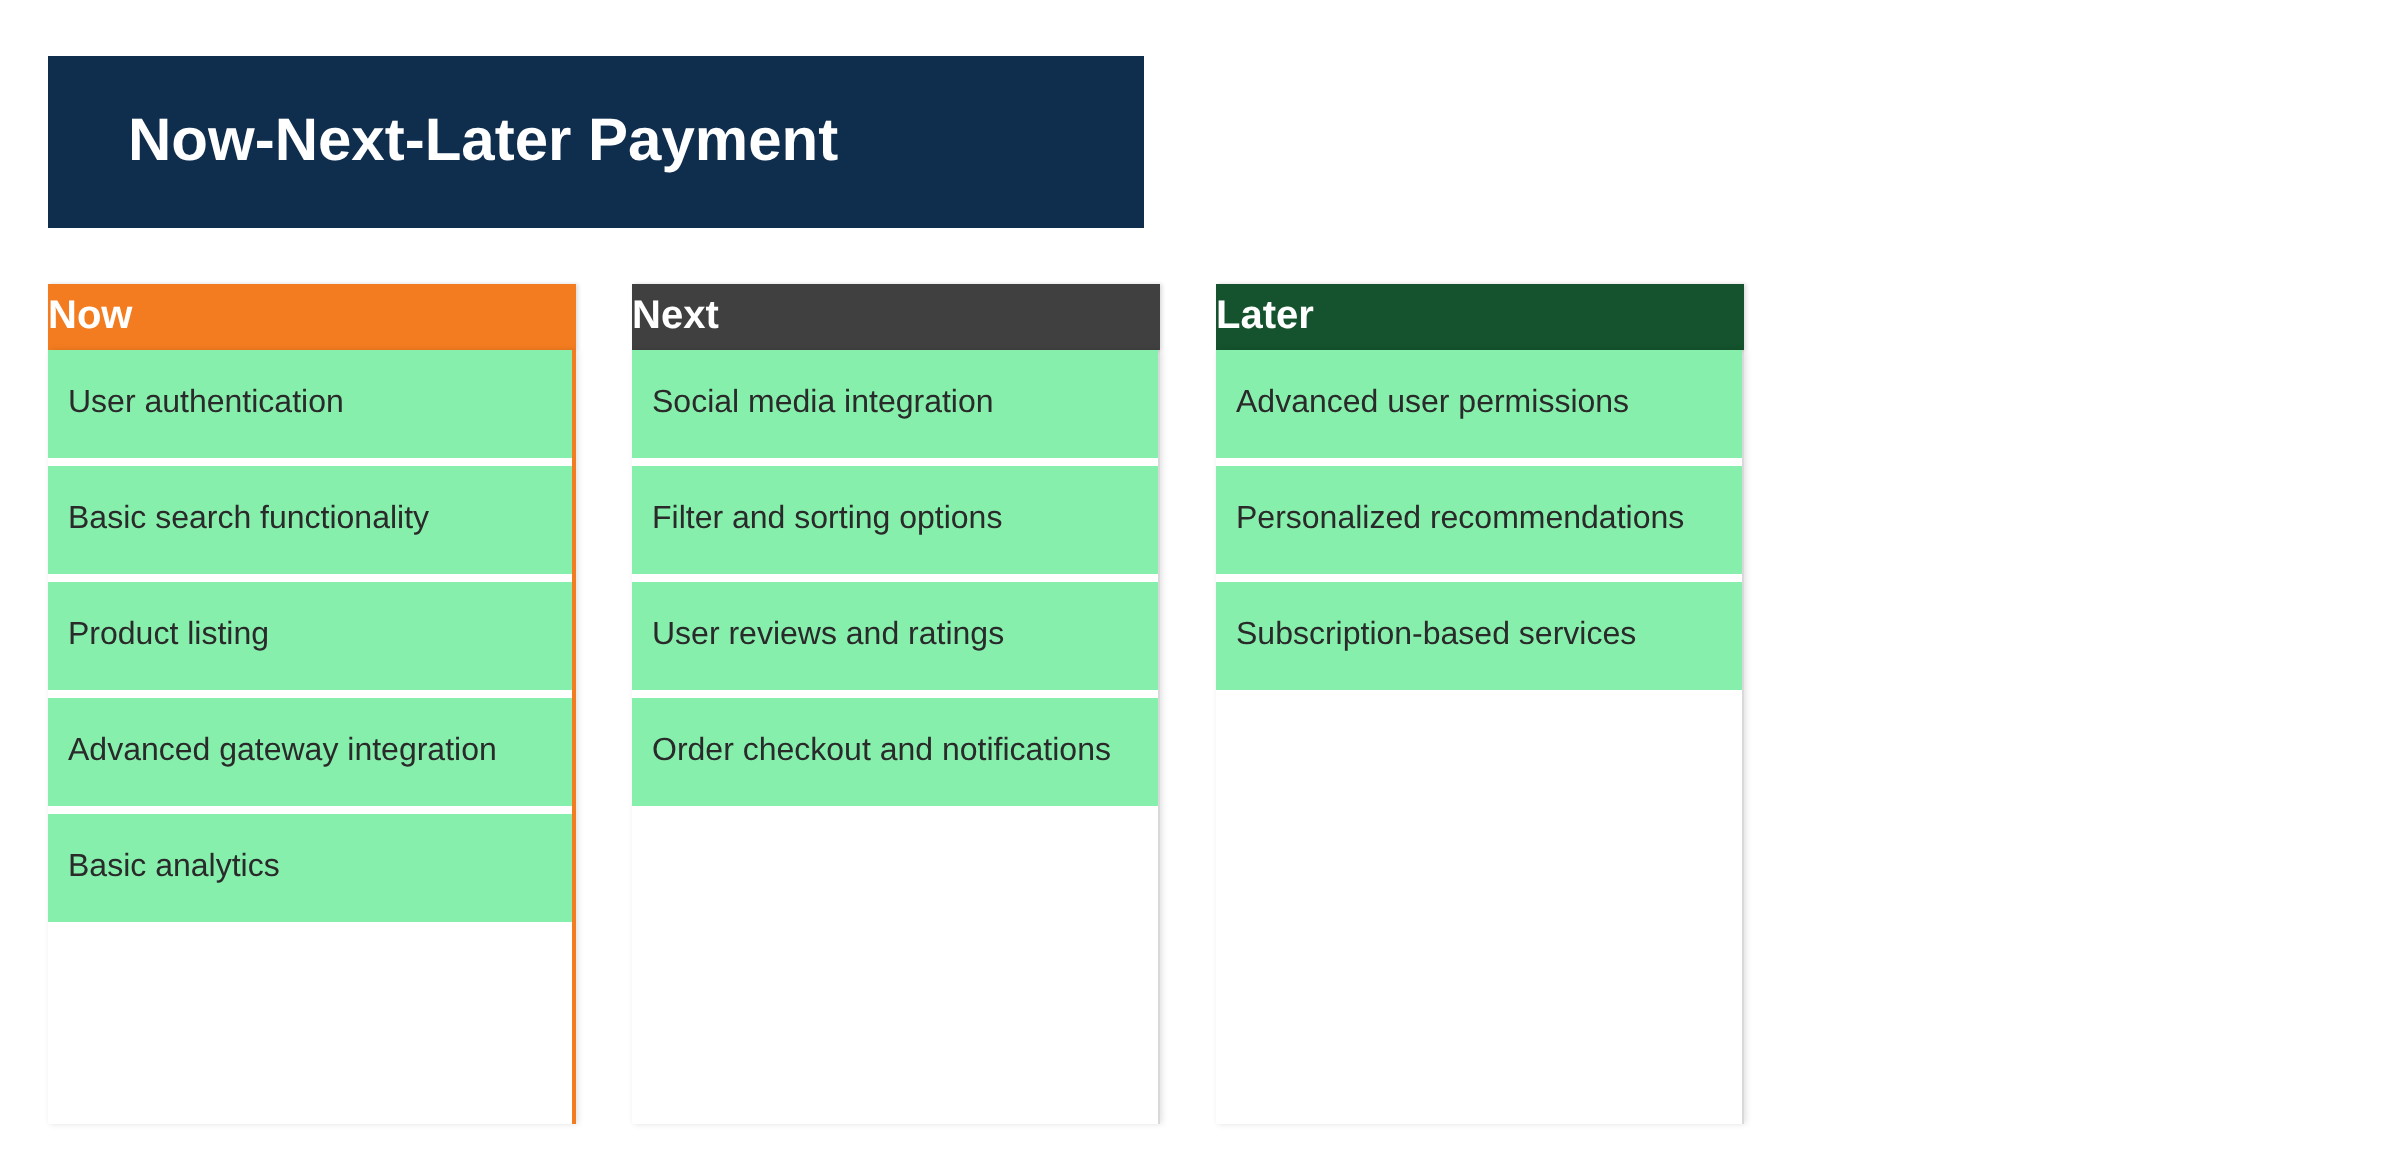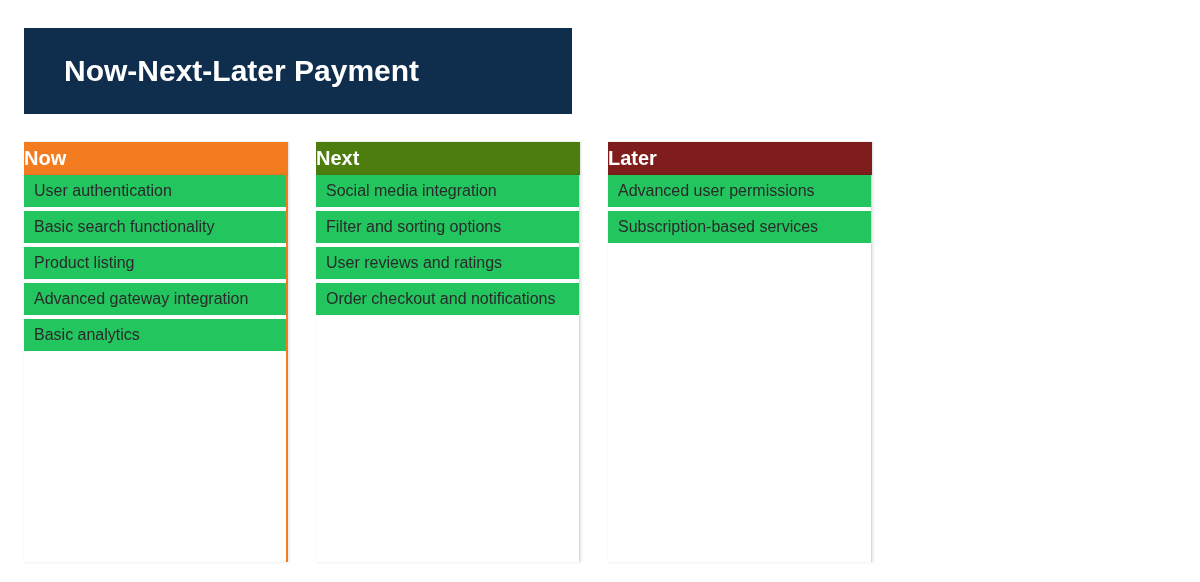--- a/index.html
+++ b/index.html
@@ -58,45 +58,45 @@
       color: #ffffff;
       font-weight: 700;
       font-size: 20px;
       padding: 5px 0;
       box-shadow: 1px 0 2px rgba(0,0,0,0.15);
     }
     .hdr-now {
       background: #f47c20;
     }
     .hdr-next {
-      background: #4d7c0f;
+      background: #404040;
     }
     .hdr-later {
-      background: #7f1d1d;
+      background: #14532d;
     }
     .col-body {
       flex: 1;
       border-right: 1px solid;
       box-shadow: 1px 0 3px rgba(0,0,0,0.12);
     }
     .body-now {
       border-right-color: #f47c20;
       border-right-width: 2px;
     }
     .body-next {
       border-right-color: rgba(0,0,0,0.15);
     }
     .body-later {
       border-right-color: rgba(0,0,0,0.15);
     }
     .item {
-      background: #22c55e;
+      background: #86efac;
       color: #2a2a2a;
       font-size: 16px;
-      padding: 7px 10px;
+      padding: 18px 10px;
       margin-bottom: 4px;
     }
   </style>
 </head>
 <body>
 
 <div class="title-bar">Now-Next-Later Payment</div>
 
 <div class="main-row">
 
@@ -119,17 +119,18 @@
       <div class="item">Filter and sorting options</div>
       <div class="item">User reviews and ratings</div>
       <div class="item">Order checkout and notifications</div>
     </div>
   </div>
 
   <div class="col">
     <div class="col-header hdr-later">Later</div>
     <div class="col-body body-later">
       <div class="item">Advanced user permissions</div>
+      <div class="item">Personalized recommendations</div>
       <div class="item">Subscription-based services</div>
     </div>
   </div>
 
 </div>
 
 </body></html>

